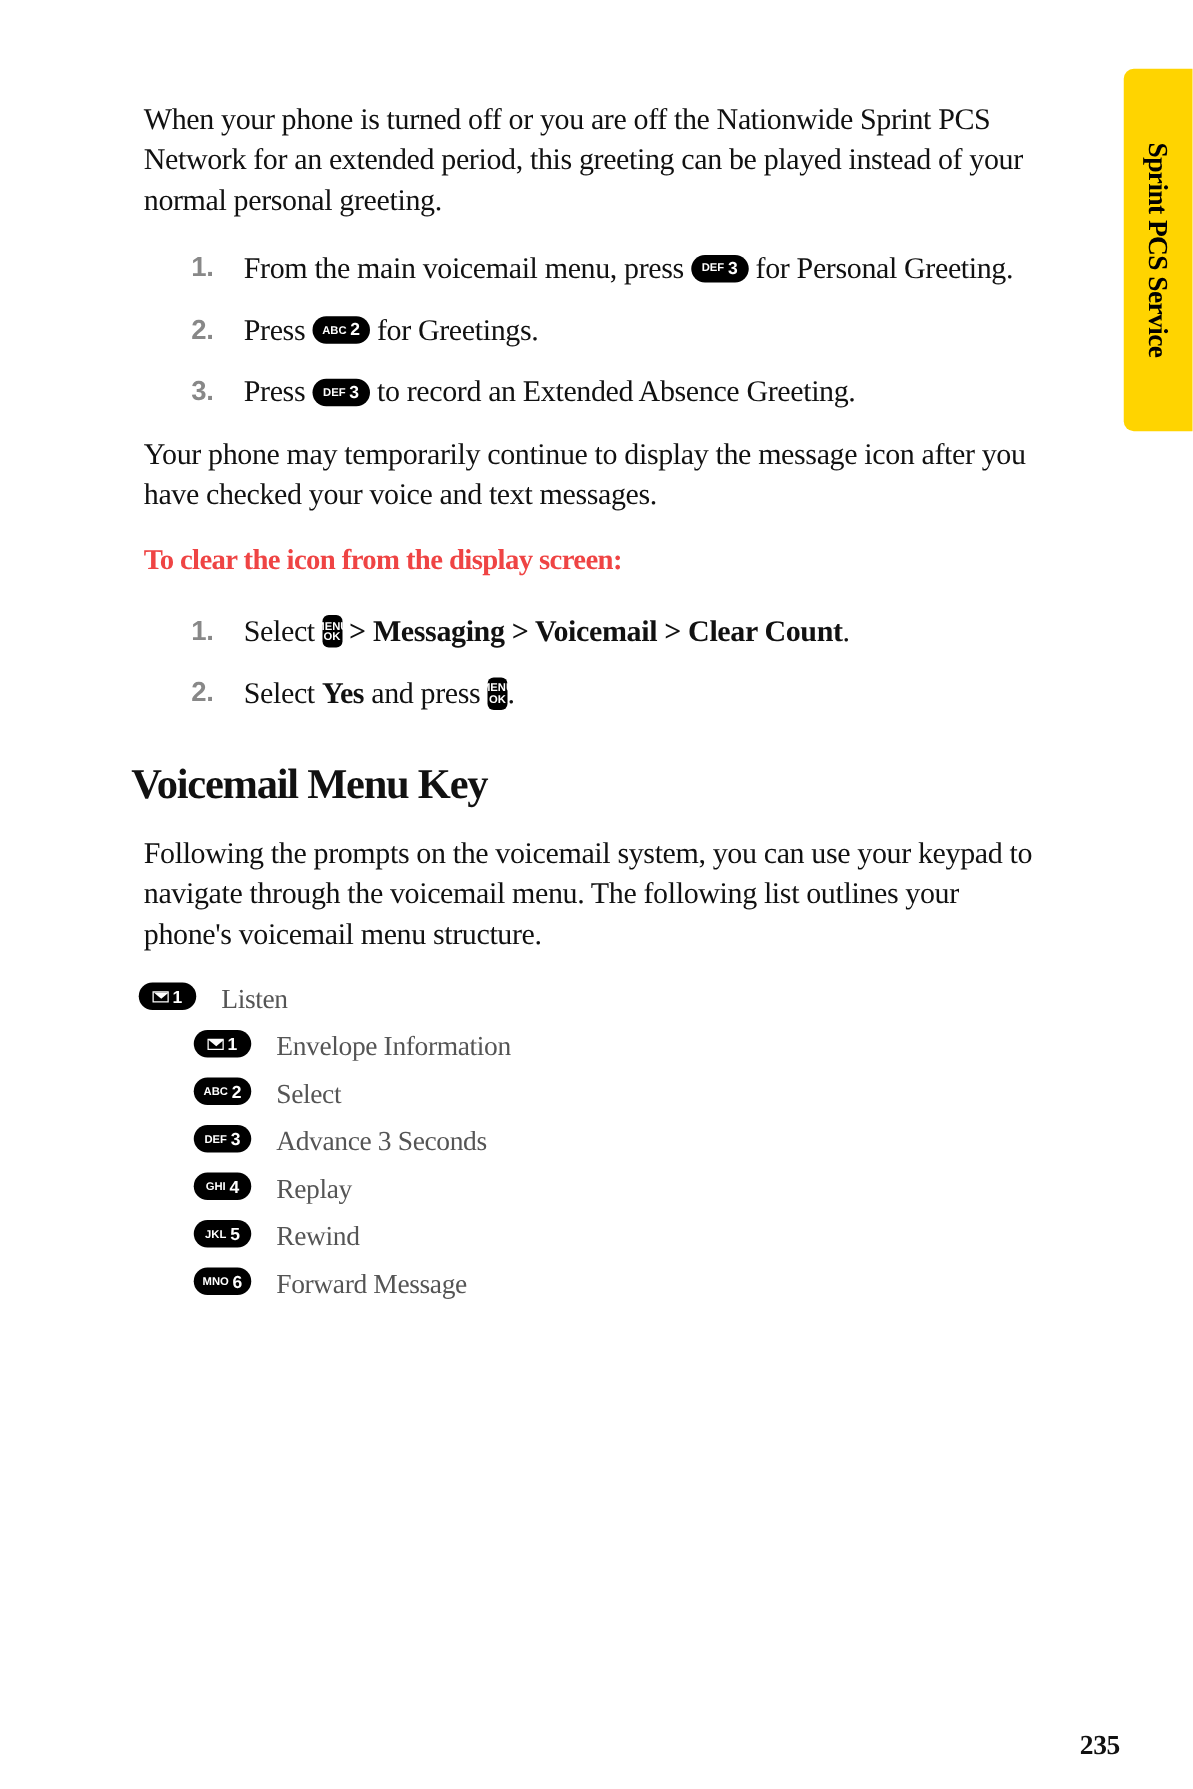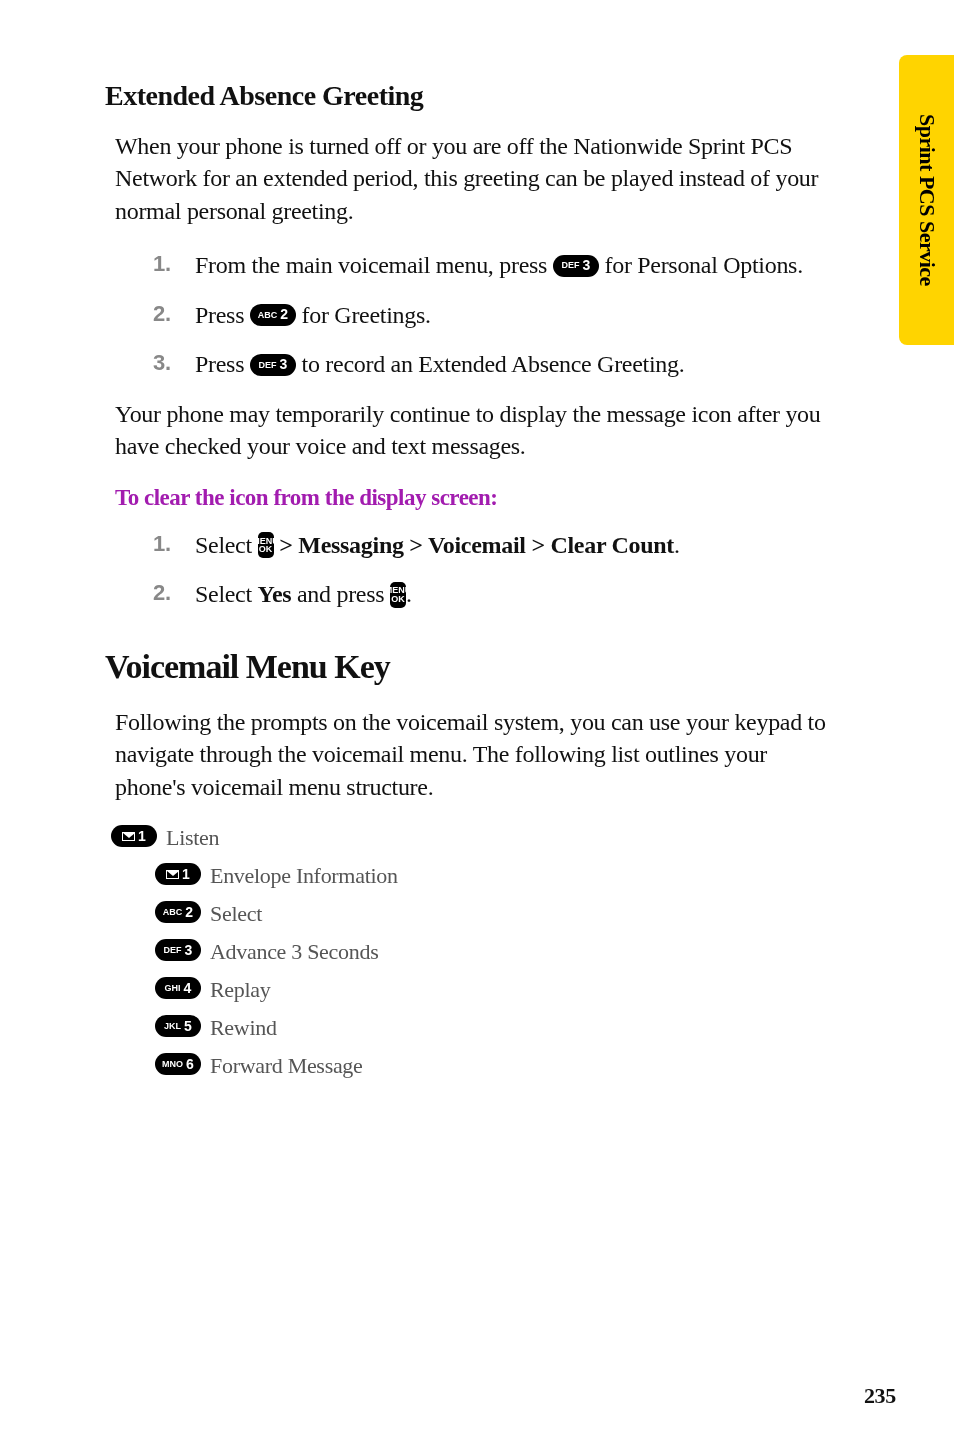--- a/index.html
+++ b/index.html
@@ -52,22 +52,22 @@
   }
   .body-text {
     font-size: 24px;
     line-height: 1.35;
     margin: 0 0 22px 10px;
     letter-spacing: -0.3px;
   }
   .sub-instruction {
     font-size: 23px;
     font-weight: bold;
-    color: #a21caf;
-    margin: 0 0 18px 10px;
+    color: #ef4444;
+    margin: 0 0 29px 10px;
     letter-spacing: -0.5px;
   }
   ol.steps {
     list-style: none;
     margin: 0 0 10px 48px;
   }
   ol.steps li {
     font-size: 24px;
     line-height: 1.4;
     margin-bottom: 16px;
@@ -130,21 +130,21 @@
     font-size: 22px;
     color: #555;
   }
   .tree-row {
     display: flex;
     align-items: center;
     margin-bottom: 12px;
   }
   .tree-row.top { margin-left: 6px; }
   .tree-row.sub { margin-left: 50px; }
-  .tree-label { margin-left: 9px; letter-spacing: -0.3px; }
+  .tree-label { margin-left: 20px; letter-spacing: -0.3px; }
 
   .mail-icon {
     display: inline-block;
     width: 13px;
     height: 9px;
     border: 1px solid #fff;
     position: relative;
     margin-right: 3px;
     top: 0;
   }
@@ -177,30 +177,29 @@
 </head>
 <body>
 
 <div class="side-tab">
   <span class="side-tab-text">Sprint PCS Service</span>
 </div>
 
 <div class="page">
   <div class="content">
 
-    <div class="h3">Extended Absence Greeting</div>
     <p class="body-text">When your phone is turned off or you are off the Nationwide Sprint PCS Network for an extended period, this greeting can be played instead of your normal personal greeting.</p>
 
     <ol class="steps">
       <li>
         <span class="num">1.</span>
         <span>From the main voicemail menu, press </span><span class="pill">
             <span class="sm">DEF</span>
             <span class="big">3</span>
-          </span><span> for Personal Options.</span>
+          </span><span> for Personal Greeting.</span>
       </li>
       <li>
         <span class="num">2.</span>
         <span>Press </span><span class="pill">
             <span class="sm">ABC</span>
             <span class="big">2</span>
           </span><span> for Greetings.</span>
       </li>
       <li>
         <span class="num">3.</span>

